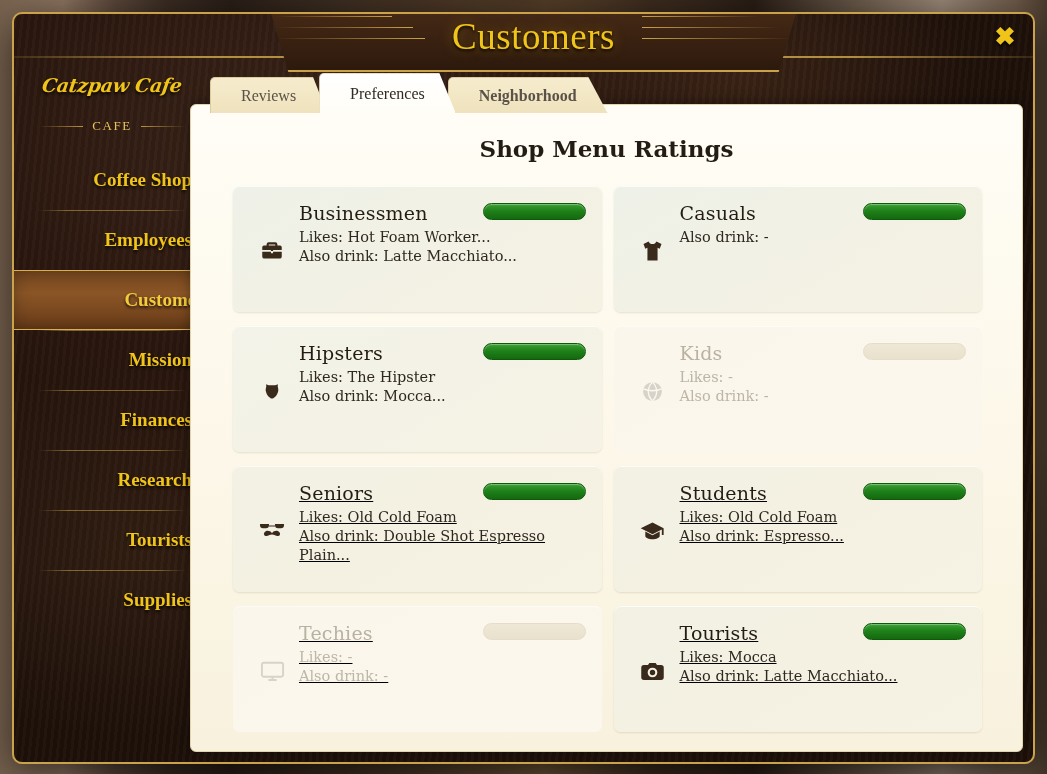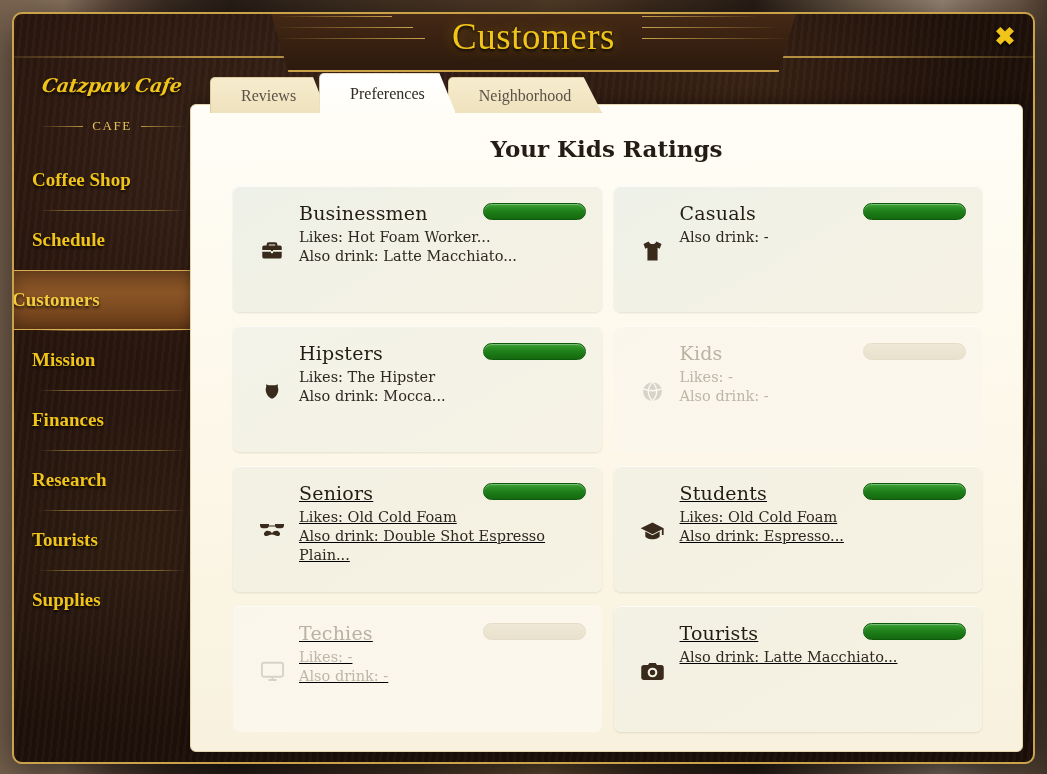--- a/index.html
+++ b/index.html
@@ -166,21 +166,21 @@
     font-size: 13px;
     letter-spacing: 1.6px;
     font-family: "Liberation Serif", serif;
   }
 
   .nav-item {
     position: relative;
     height: 60px;
     display: flex;
     align-items: center;
-    justify-content: flex-start;
+    justify-content: flex-end;
     color: #f0c419;
     font-size: 19px;
     font-weight: bold;
     text-shadow: 0 2px 3px rgba(0,0,0,.8);
     cursor: pointer;
     margin: 0 10px;
   }
   .nav-item + .nav-item::before {
     content: "";
     position: absolute;
@@ -241,21 +241,21 @@
     font-family: "Liberation Serif", serif;
   }
   .tab.active {
     background: linear-gradient(180deg, #ffffff 0%, #fffdf6 100%);
     color: #2f2a24;
     height: 40px;
     border-color: #ece0c2;
     z-index: 3;
     margin-top: 12px;
   }
-  .tab:nth-child(3) { z-index: 1; }
+  .tab:nth-child(3) { z-index: 1; font-weight: bold; }
 
   
   #panel-title {
     text-align: center;
     font-size: 23px;
     font-weight: bold;
     color: #231c14;
     padding-top: 30px;
     font-family: "DejaVu Serif", serif;
   }
@@ -359,21 +359,21 @@
       <span class="rule"></span>
       <span id="section-label">CAFE</span>
       <span class="rule r2"></span>
     </div>
 
     <div id="nav-list">
         <div class="nav-item">
           <span>Coffee Shop</span>
         </div>
         <div class="nav-item">
-          <span>Schedule</span>
+          <span>Employees</span>
         </div>
         <div class="nav-item active">
           <span>Customers</span>
         </div>
         <div class="nav-item">
           <span>Mission</span>
         </div>
         <div class="nav-item">
           <span>Finances</span>
         </div>
@@ -395,21 +395,21 @@
       </div>
       <div class="tab active">
         <span>Preferences</span>
       </div>
       <div class="tab">
         <span>Neighborhood</span>
       </div>
     </div>
 
   <div id="panel">
-    <div id="panel-title">Your Kids Ratings</div>
+    <div id="panel-title">Shop Menu Ratings</div>
     <div id="card-grid">
         <div class="card">
           <div class="card-icon">
             <svg width="26" height="26" viewBox="0 0 24 24" fill="currentColor">
               <path d="M9 4h6a2 2 0 0 1 2 2v1h2.5A1.5 1.5 0 0 1 21 8.5V11H13v1h-2v-1H3V8.5A1.5 1.5 0 0 1 4.5 7H7V6a2 2 0 0 1 2-2zm0 3h6V6H9v1zM3 12.6V17a2 2 0 0 0 2 2h14a2 2 0 0 0 2-2v-4.4h-8v1.4h-2v-1.4H3z"></path>
             </svg>
           </div>
           <div class="rating-bar"></div>
           <div class="card-name">Businessmen</div>
           <div class="card-line">Likes: Hot Foam Worker...</div>
@@ -487,18 +487,19 @@
           <div class="card-line">Also drink: -</div>
         </div>
         <div class="card row3">
           <div class="card-icon">
             <svg width="27" height="27" viewBox="0 0 24 24" fill="currentColor">
               <path d="M9.2 4.4 8 6.2H4.4A2.4 2.4 0 0 0 2 8.6v8.6a2.4 2.4 0 0 0 2.4 2.4h15.2a2.4 2.4 0 0 0 2.4-2.4V8.6a2.4 2.4 0 0 0-2.4-2.4H16l-1.2-1.8H9.2zM12 17.2a4.3 4.3 0 1 1 0-8.6 4.3 4.3 0 0 1 0 8.6zm0-1.9a2.4 2.4 0 1 0 0-4.8 2.4 2.4 0 0 0 0 4.8z"></path>
             </svg>
           </div>
           <div class="rating-bar"></div>
           <div class="card-name">Tourists</div>
+          <div class="card-line">Likes: Mocca</div>
           <div class="card-line">Also drink: Latte Macchiato...</div>
         </div>
       </div>
   </div>
 
 </div>
 
 </body></html>

